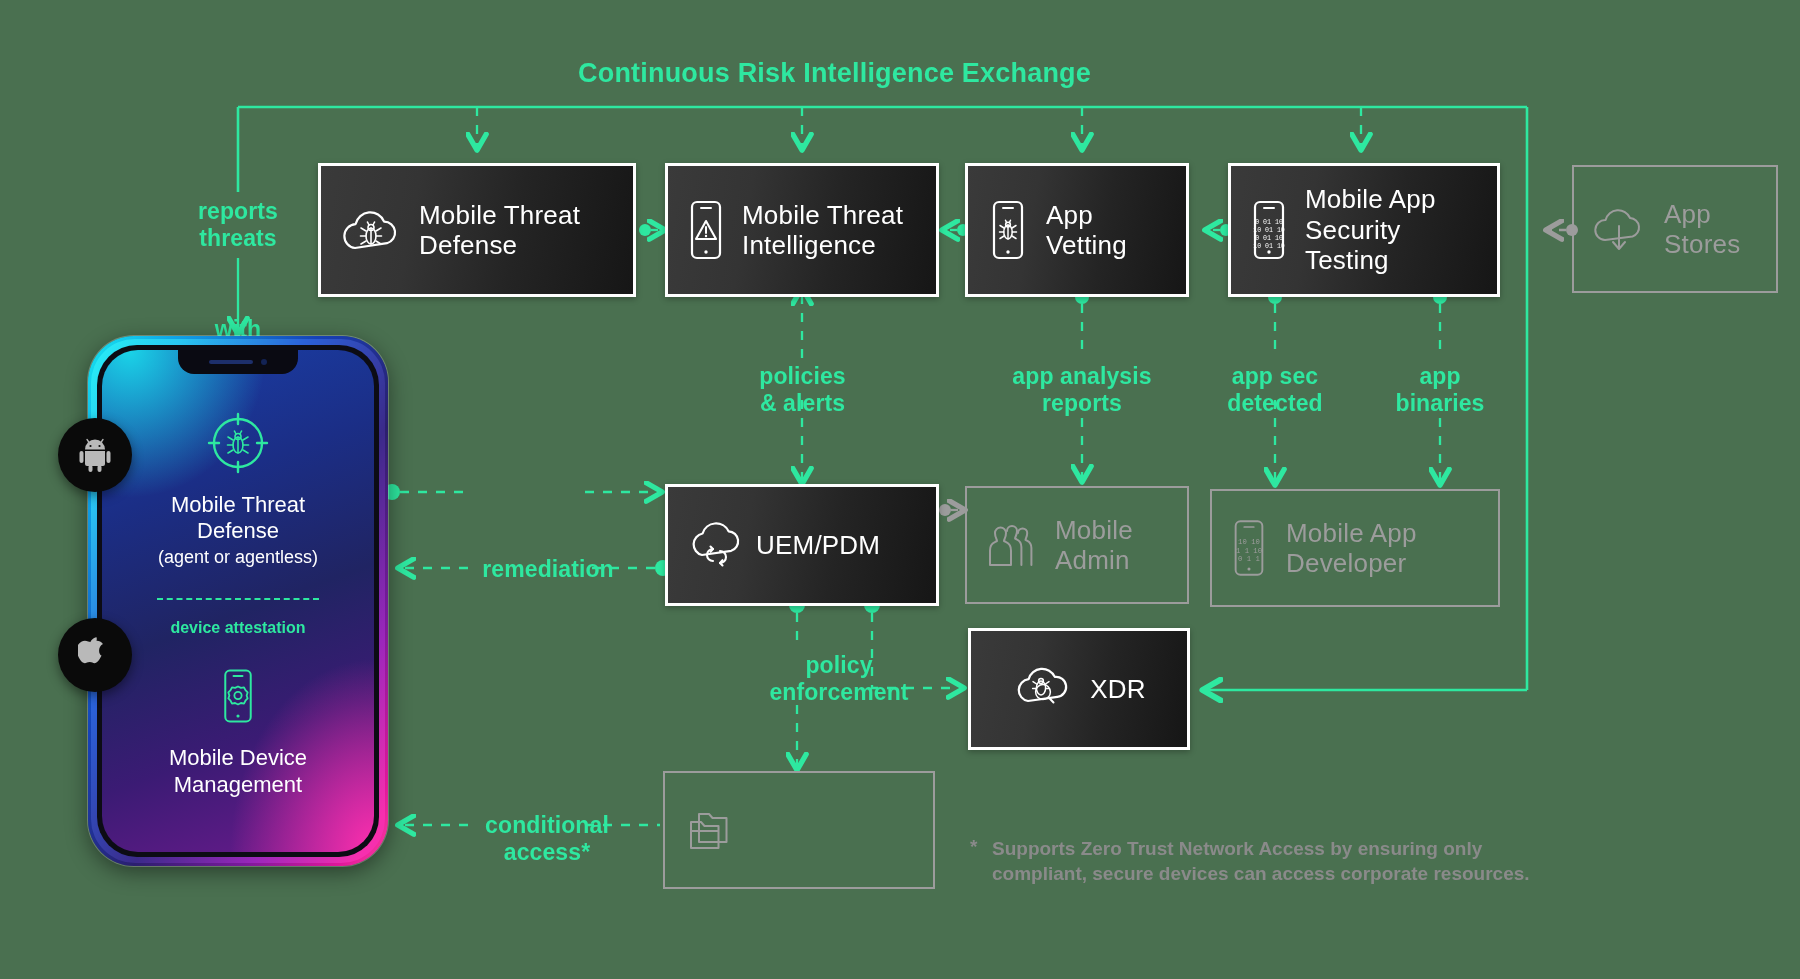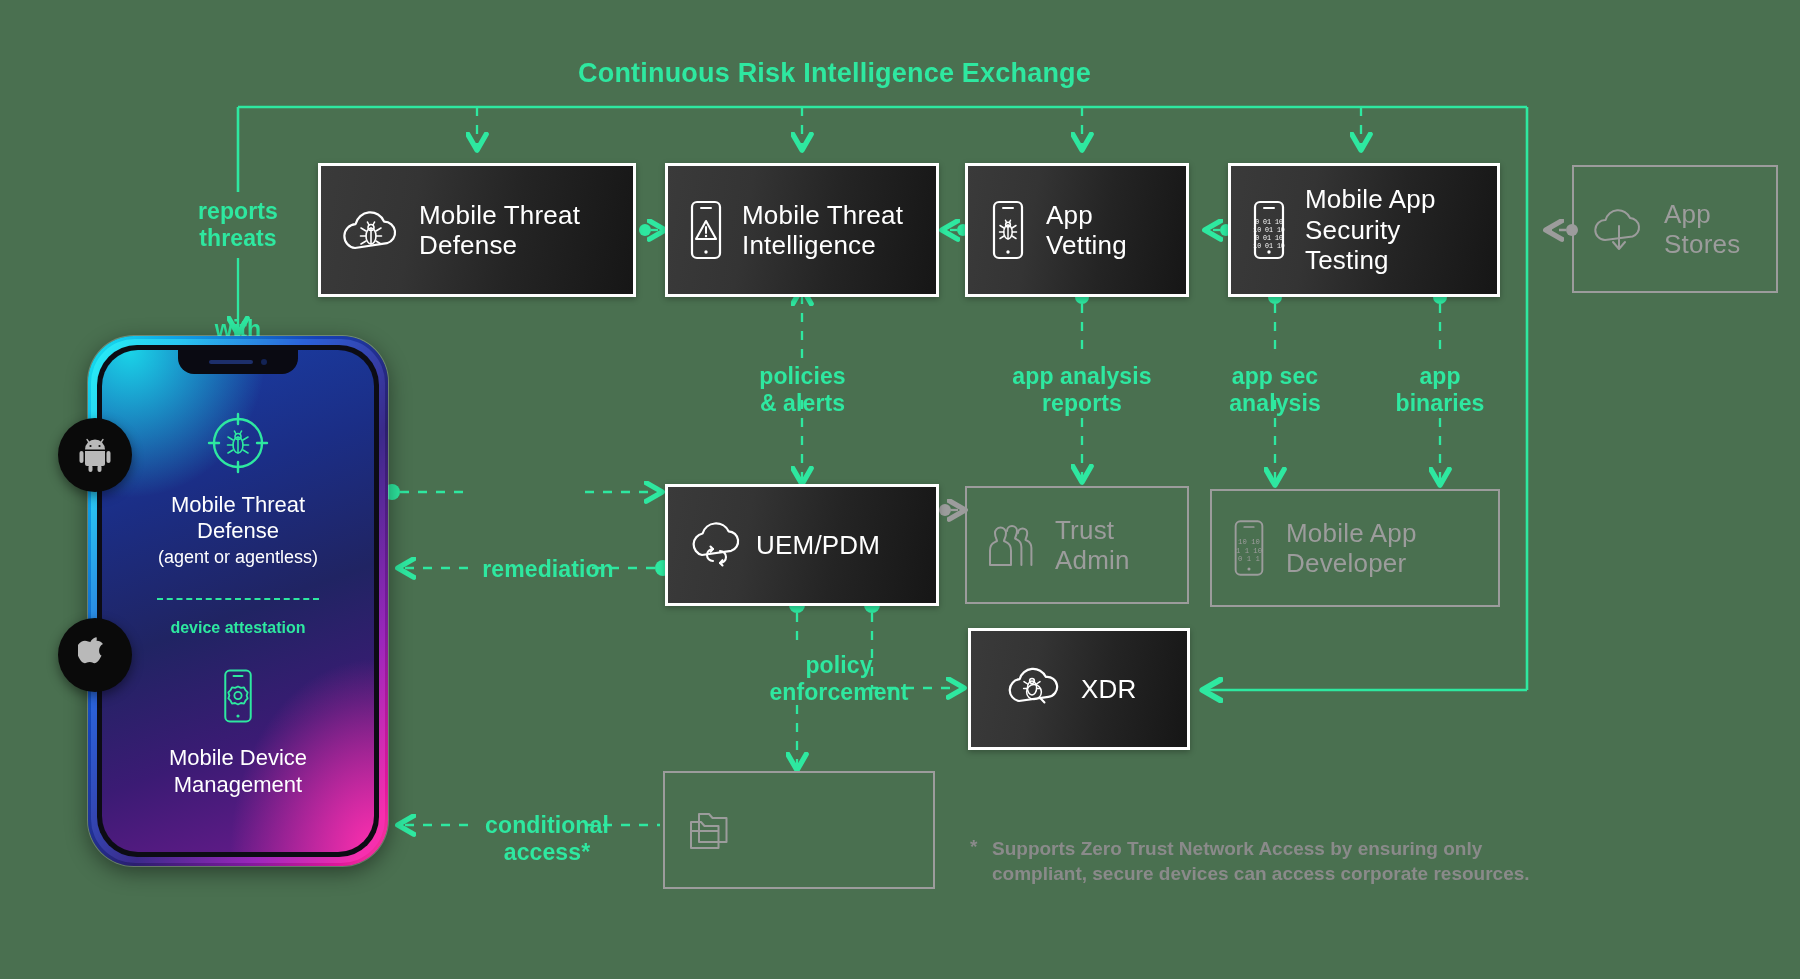--- a/index.html
+++ b/index.html
@@ -283,42 +283,42 @@
   <div class="node ghost" style="left:965px;top:486px;width:224px;height:118px;padding:0 16px;gap:12px;">
     <span class="ico">
       <svg width="60" height="52" viewBox="0 0 60 52">
         <g fill="none" stroke="#9c9c9c" stroke-width="2" stroke-linejoin="round" stroke-linecap="round">
           <path d="M12,14 a5.5,5.5 0 1,1 11,0 c0,4.5 -2,6 -2,8 l2.2,1.2 c3.4,1.6 4.8,4.4 4.8,8.3 l0,14.5 l-21,0 l0,-14.5 c0,-3.9 1.4,-6.7 4.8,-8.3 L14,22 c0,-2 -2,-3.5 -2,-8 z"></path>
           <path d="M24,12 a5,5 0 1,1 10,0 c0,4.2 -1.9,5.6 -1.9,7.5 l2,1.1 c3,1.5 4.3,4 4.3,7.6 l0,17.8"></path>
           <path d="M35,14 a4.6,4.6 0 1,1 9.2,0 c0,3.9 -1.7,5.2 -1.7,6.9 l1.9,1 c2.8,1.4 4,3.8 4,7.1 l0,17"></path>
         </g>
       </svg>
     </span>
-    <span class="lbl" style="white-space:pre-line;">Trust
+    <span class="lbl" style="white-space:pre-line;">Mobile
 Admin</span>
   </div>
 
   <div class="node ghost" style="left:1210px;top:489px;width:290px;height:118px;padding:0 16px;gap:16px;">
     <span class="ico">
       <svg width="42" height="60" viewBox="0 0 44 62">
         <rect x="8" y="3" width="28" height="56" rx="5" fill="none" stroke="#9c9c9c" stroke-width="2"></rect>
         <line x1="17" y1="9" x2="27" y2="9" stroke="#9c9c9c" stroke-width="1.8" stroke-linecap="round"></line>
         <circle cx="22" cy="53" r="1.6" fill="#9c9c9c"></circle>
         <g fill="#9c9c9c" font-size="7.6" font-family="'Liberation Mono', monospace" text-anchor="middle">
           <text x="22" y="27">10 10</text>
           <text x="22" y="36">1 1 10</text>
           <text x="22" y="45">0 1 1</text>
         </g>
       </svg>
     </span>
     <span class="lbl" style="white-space:pre-line;">Mobile App
 Developer</span>
   </div>
 
-  <div class="node dark" style="left:968px;top:628px;width:222px;height:122px;padding:0 32px;gap:16px;">
+  <div class="node dark" style="left:968px;top:628px;width:222px;height:122px;padding:0 32px;gap:16px;justify-content:center;">
     <span class="ico">
       <svg width="62" height="52" viewBox="0 0 62 52">
         <path d="M16,38 a11,11 0 0,1 0.6,-21.8 a14,14 0 0,1 26.2,-2.3 a10,10 0 0,1 2.6,19.9 z" fill="none" stroke="#fff" stroke-width="2.2" stroke-linejoin="round"></path>
         <g fill="none" stroke="#fff" stroke-width="1.5" stroke-linecap="round">
           <ellipse cx="29" cy="25" rx="4.6" ry="7"></ellipse>
           <circle cx="29" cy="18" r="2.4"></circle>
           <line x1="24.6" y1="21" x2="21" y2="18.6"></line>
             <line x1="33.4" y1="21" x2="37" y2="18.6"></line>
           <line x1="24.4" y1="25.5" x2="20.6" y2="25.5"></line>
             <line x1="33.6" y1="25.5" x2="37.4" y2="25.5"></line>
@@ -343,21 +343,21 @@
   </div>
 
   <div class="flab" style="left:178px;top:198px;width:120px;">reports
 threats</div>
   <div class="flab" style="left:148px;top:316px;width:180px;">with management</div>
   <div class="flab" style="left:730px;top:363px;width:145px;">policies
 &amp; alerts</div>
   <div class="flab" style="left:992px;top:363px;width:180px;">app analysis
 reports</div>
   <div class="flab" style="left:1200px;top:363px;width:150px;">app sec
-analysis</div>
+detected</div>
   <div class="flab" style="left:1375px;top:363px;width:130px;">app
 binaries</div>
   <div class="flab" style="left:468px;top:556px;width:160px;">remediation</div>
   <div class="flab" style="left:754px;top:652px;width:170px;">policy
 enforcement</div>
   <div class="flab" style="left:462px;top:812px;width:170px;">conditional
 access*</div>
 
   <div class="footstar" style="left:970px;top:836px;">*</div>
   <div class="footnote" style="left:970px;top:836px;width:540px;margin-left:22px;">Supports Zero Trust Network Access by ensuring only compliant, secure devices can access corporate resources.</div>

